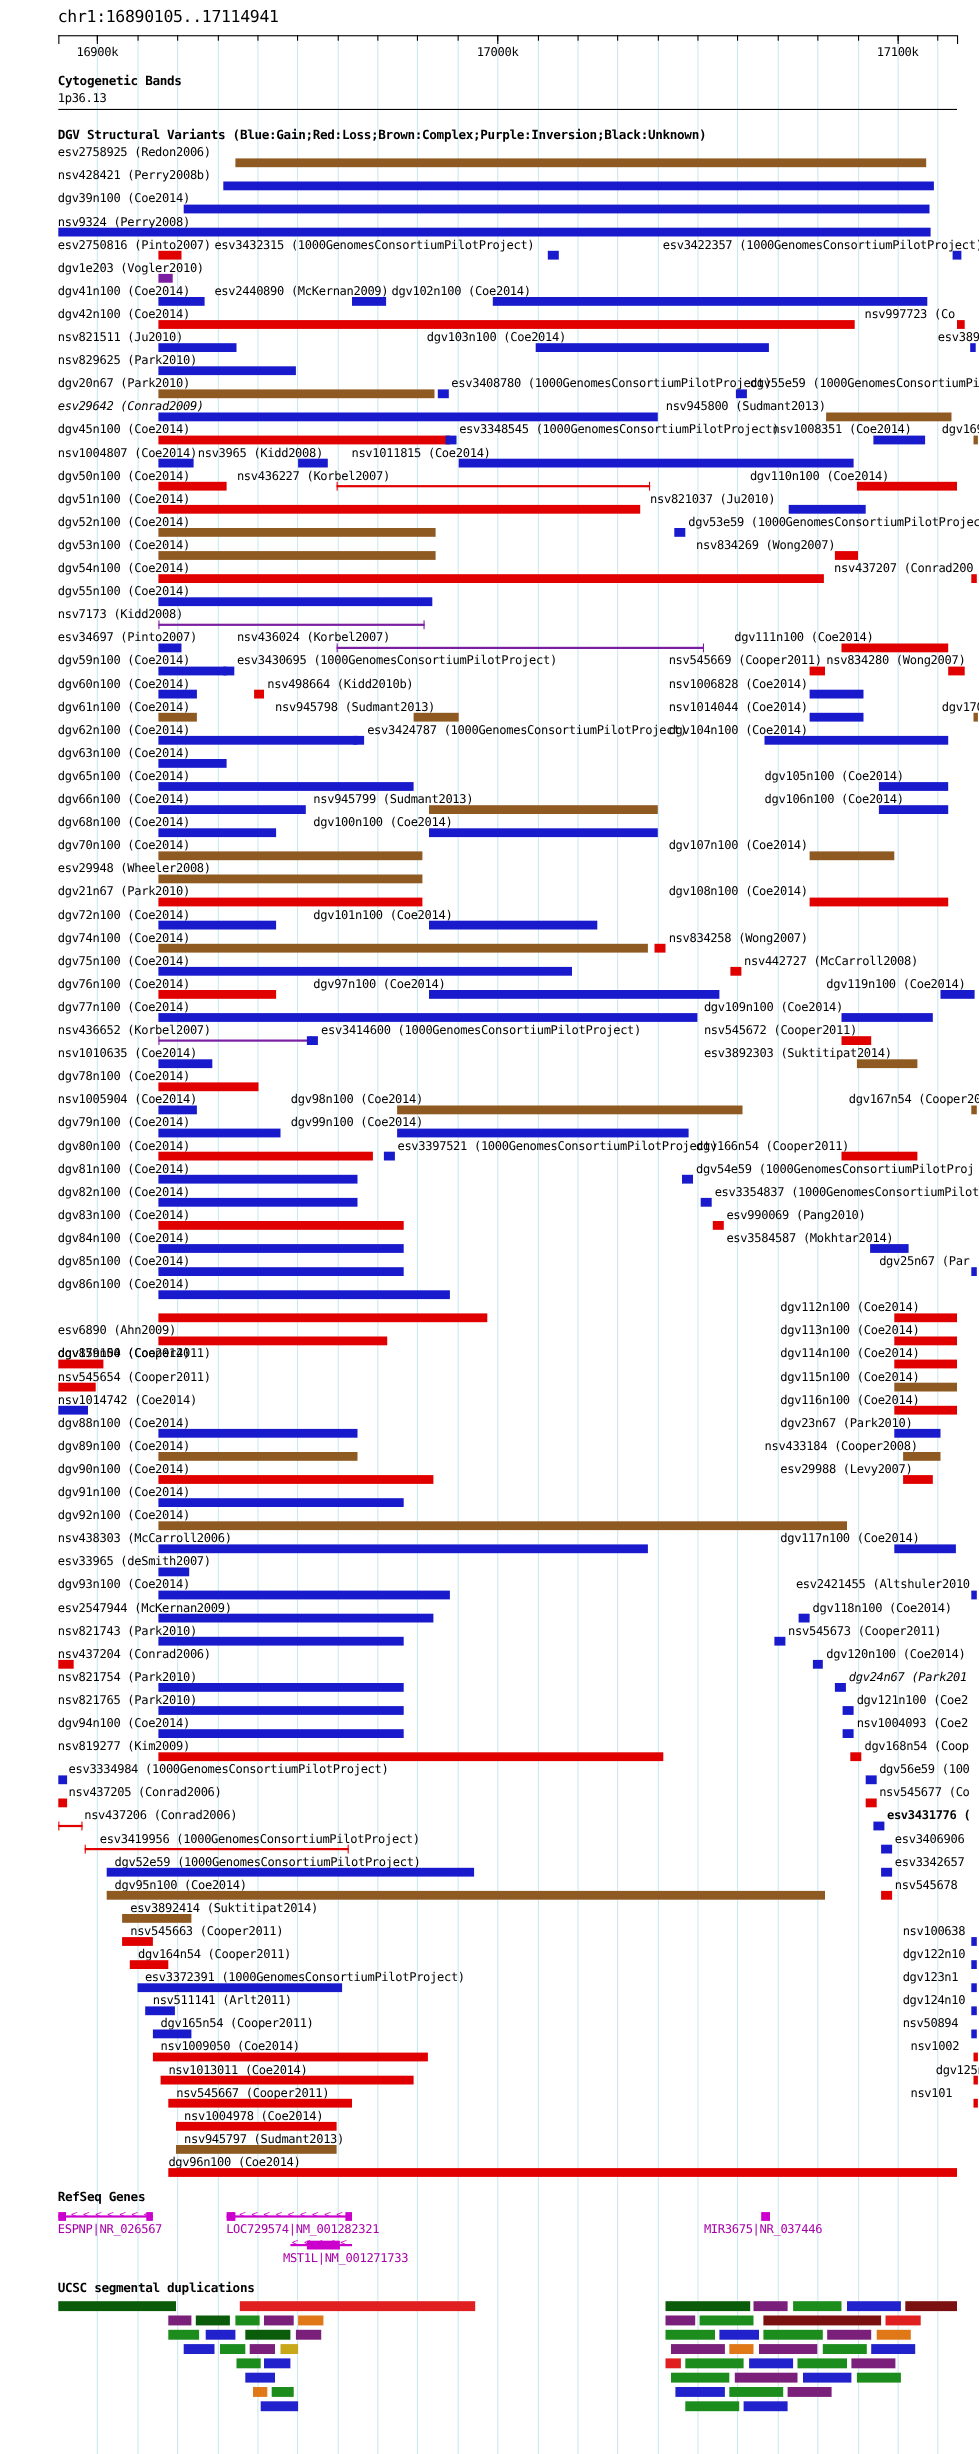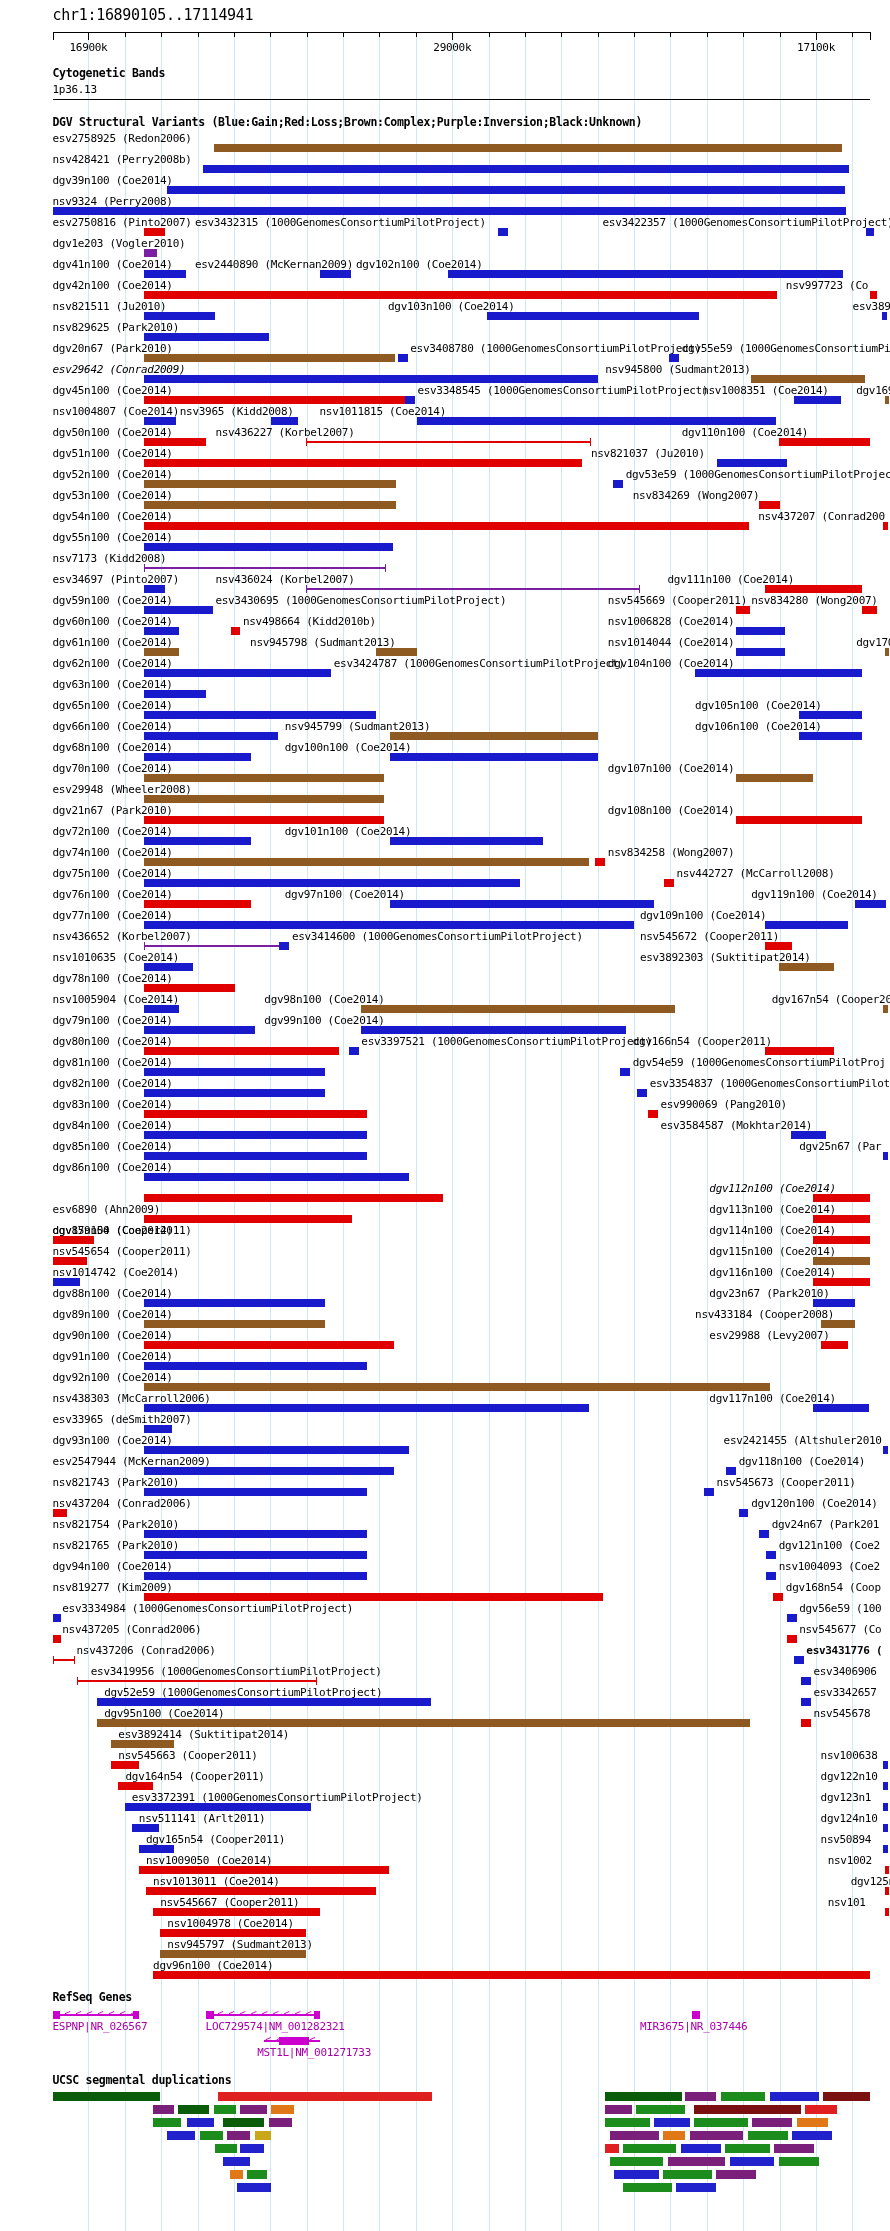--- a/index.html
+++ b/index.html
@@ -89,21 +89,21 @@
         <div class="tick minor" data-interactable="false" style="left: 71.245%;"></div>
         <div class="tick minor" data-interactable="false" style="left: 75.332%;"></div>
         <div class="tick minor" data-interactable="false" style="left: 79.419%;"></div>
         <div class="tick minor" data-interactable="false" style="left: 83.506%;"></div>
         <div class="tick minor" data-interactable="false" style="left: 87.593%;"></div>
         <div class="tick minor" data-interactable="false" style="left: 91.68%;"></div>
         <div class="tick minor" data-interactable="false" style="left: 95.767%;"></div>
         <div class="tick major" data-interactable="false" style="left: 9.94%;"></div>
         <span class="tick-label" data-interactable="false" style="left: 9.94%;">16900k</span>
         <div class="tick major" data-interactable="false" style="left: 50.82%;"></div>
-        <span class="tick-label" data-interactable="false" style="left: 50.82%;">29000k</span>
+        <span class="tick-label" data-interactable="false" style="left: 50.82%;">17000k</span>
         <div class="tick major" data-interactable="false" style="left: 91.69%;"></div>
         <span class="tick-label" data-interactable="false" style="left: 91.69%;">17100k</span>
       </div>
     <div class="sec-heading" data-interactable="false">Cytogenetic Bands</div>
     <div class="band-row" data-interactable="false">
       <span class="band-label" data-interactable="false">1p36.13</span>
       <div class="band-line" data-interactable="false"></div>
     </div>
     <div class="sec-heading" data-interactable="false">DGV Structural Variants (Blue:Gain;Red:Loss;Brown:Complex;Purple:Inversion;Black:Unknown)</div>
     <div id="variant-rows" data-interactable="false">
@@ -419,21 +419,21 @@
           <span class="v-label" data-interactable="false" style="left: 89.8%;">dgv25n67 (Par</span>
           <div class="v-bar" data-interactable="true" style="left: 99.2%; width: 0.6%; background: rgb(26, 26, 205);"></div>
         </div>
         <div class="variant-row" data-interactable="false">
           <span class="v-label" data-interactable="false" style="left: 5.9%;">dgv86n100 (Coe2014)</span>
           <div class="v-bar" data-interactable="true" style="left: 16.2%; width: 29.7%; background: rgb(26, 26, 205);"></div>
         </div>
         <div class="variant-row" data-interactable="false">
           <span class="v-label" data-interactable="false" style="left: 5.9%; margin-top: 42px;">dgv87n100 (Coe2014)</span>
           <div class="v-bar" data-interactable="true" style="left: 16.2%; width: 33.6%; background: rgb(224, 0, 0);"></div>
-          <span class="v-label" data-interactable="false" style="left: 79.7%; font-style: italic;">dgv112n100 (Coe2014)</span>
+          <span class="v-label" data-interactable="false" style="left: 79.7%;">dgv112n100 (Coe2014)</span>
           <div class="v-bar" data-interactable="true" style="left: 91.4%; width: 6.4%; background: rgb(224, 0, 0);"></div>
         </div>
         <div class="variant-row" data-interactable="false">
           <span class="v-label" data-interactable="false" style="left: 5.9%;">esv6890 (Ahn2009)</span>
           <div class="v-bar" data-interactable="true" style="left: 16.2%; width: 23.4%; background: rgb(224, 0, 0);"></div>
           <span class="v-label" data-interactable="false" style="left: 79.7%;">dgv113n100 (Coe2014)</span>
           <div class="v-bar" data-interactable="true" style="left: 91.4%; width: 6.4%; background: rgb(224, 0, 0);"></div>
         </div>
         <div class="variant-row" data-interactable="false">
           <span class="v-label" data-interactable="false" style="left: 5.9%;">dgv159n54 (Cooper2011)</span>
@@ -509,21 +509,21 @@
         </div>
         <div class="variant-row" data-interactable="false">
           <span class="v-label" data-interactable="false" style="left: 5.9%;">nsv437204 (Conrad2006)</span>
           <div class="v-bar" data-interactable="true" style="left: 5.9%; width: 1.6%; background: rgb(224, 0, 0);"></div>
           <span class="v-label" data-interactable="false" style="left: 84.4%;">dgv120n100 (Coe2014)</span>
           <div class="v-bar" data-interactable="true" style="left: 83%; width: 1.1%; background: rgb(26, 26, 205);"></div>
         </div>
         <div class="variant-row" data-interactable="false">
           <span class="v-label" data-interactable="false" style="left: 5.9%;">nsv821754 (Park2010)</span>
           <div class="v-bar" data-interactable="true" style="left: 16.2%; width: 25%; background: rgb(26, 26, 205);"></div>
-          <span class="v-label" data-interactable="false" style="left: 86.7%;">dgv24n67 (Park201</span>
+          <span class="v-label" data-interactable="false" style="left: 86.7%; font-style: italic;">dgv24n67 (Park201</span>
           <div class="v-bar" data-interactable="true" style="left: 85.3%; width: 1.1%; background: rgb(26, 26, 205);"></div>
         </div>
         <div class="variant-row" data-interactable="false">
           <span class="v-label" data-interactable="false" style="left: 5.9%;">nsv821765 (Park2010)</span>
           <div class="v-bar" data-interactable="true" style="left: 16.2%; width: 25%; background: rgb(26, 26, 205);"></div>
           <span class="v-label" data-interactable="false" style="left: 87.5%;">dgv121n100 (Coe2</span>
           <div class="v-bar" data-interactable="true" style="left: 86.1%; width: 1.1%; background: rgb(26, 26, 205);"></div>
         </div>
         <div class="variant-row" data-interactable="false">
           <span class="v-label" data-interactable="false" style="left: 5.9%;">dgv94n100 (Coe2014)</span>

